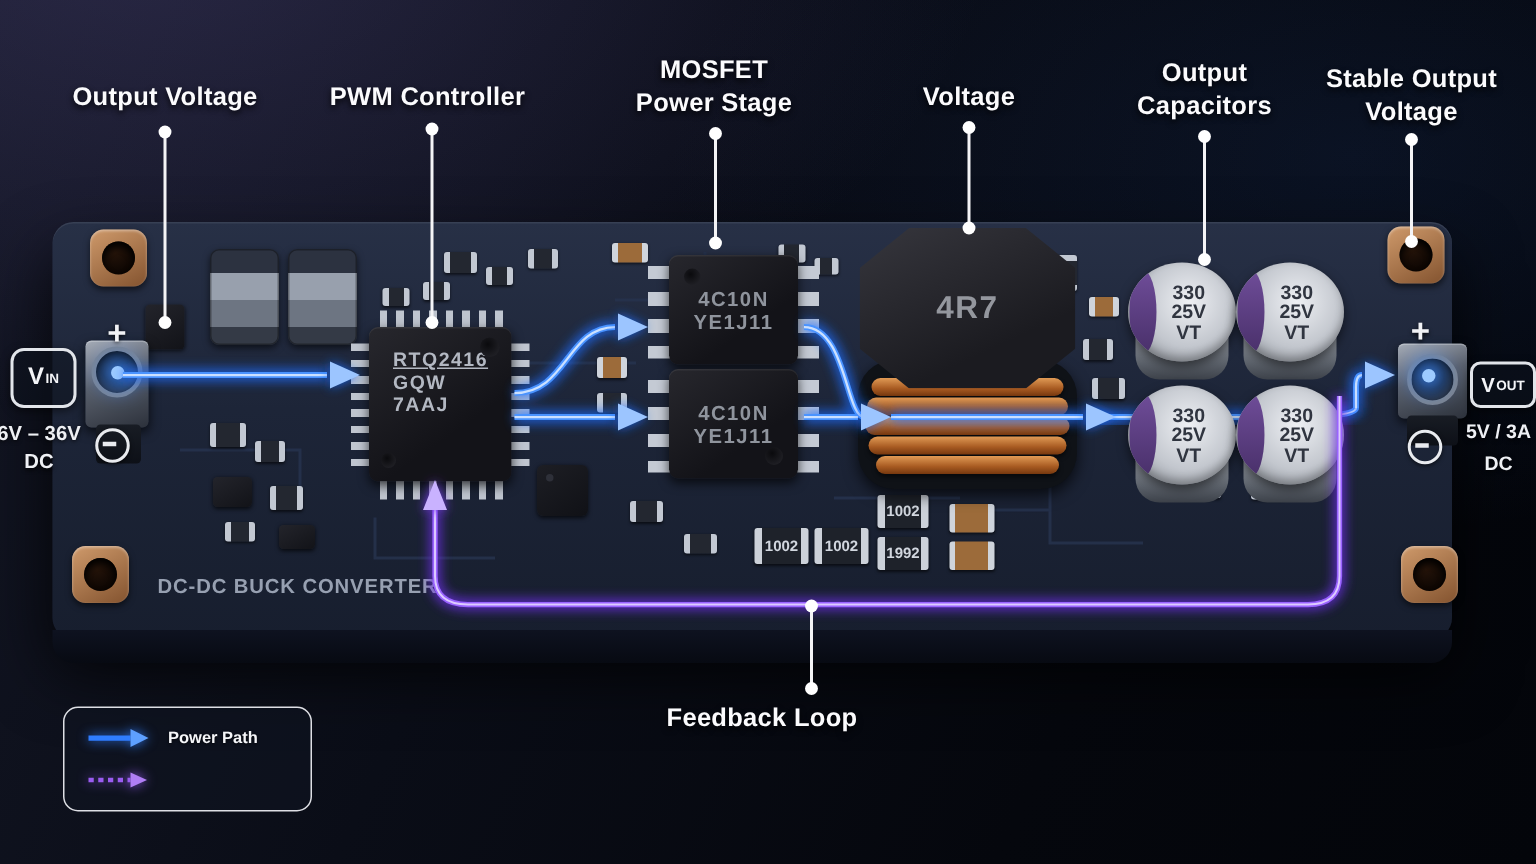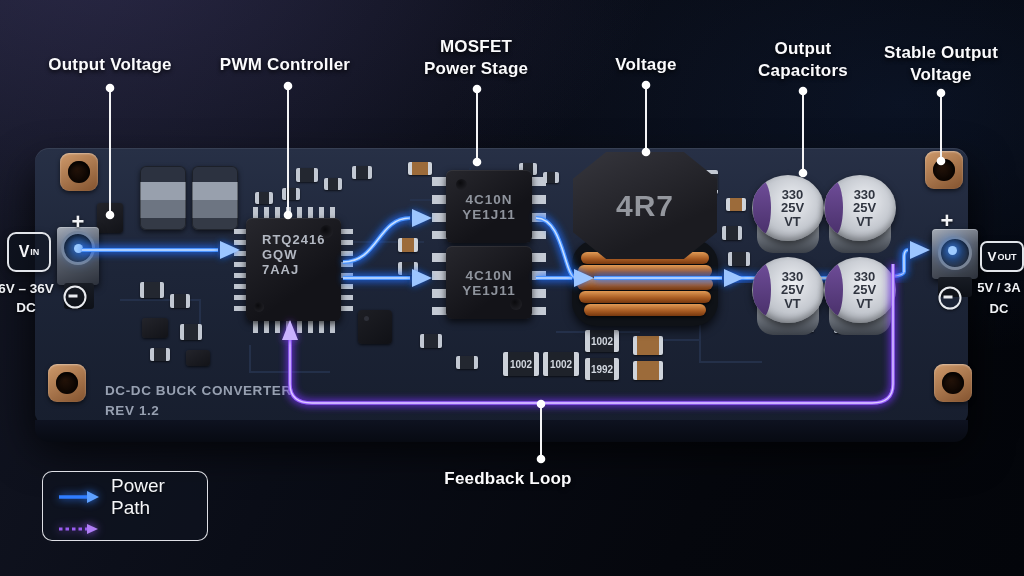--- a/index.html
+++ b/index.html
@@ -58,21 +58,21 @@
   .dimple{position:absolute;border-radius:50%;background:radial-gradient(circle at 40% 35%,#0a0a0d,#26262c);}
   
   .ind-flange{position:absolute;left:572px;top:240px;width:146px;height:86px;border-radius:24px;
     background:#0f1217;box-shadow:0 4px 10px rgba(0,0,0,.7);}
   .coil{position:absolute;height:12px;border-radius:7px;
     background:linear-gradient(180deg,#e09a55,#a85b22 58%,#76380f);box-shadow:0 2px 3px rgba(0,0,0,.55);}
   .ind-top{position:absolute;left:573px;top:152px;width:144px;height:107px;
     clip-path:polygon(23% 0,77% 0,100% 25%,100% 75%,77% 100%,23% 100%,0 75%,0 25%);
     background:linear-gradient(155deg,#36363d,#1b1b20 70%);
     display:flex;align-items:center;justify-content:center;}
-  .ind-top span{color:#94979e;font-size:30px;font-weight:700;letter-spacing:1px;}
+  .ind-top span{color:#94979e;font-size:21px;font-weight:700;letter-spacing:1px;}
   
   .ecap{position:absolute;width:72px;height:84px;}
   .ecap .can{position:absolute;left:5px;top:46px;width:62px;height:32px;
     background:linear-gradient(180deg,#a0a6af,#5d636c 65%,#3c4149);border-radius:0 0 16px 16px;}
   .ecap .top{position:absolute;left:0;top:0;width:72px;height:66px;border-radius:50%;overflow:hidden;
     background:radial-gradient(circle at 56% 40%,#eef0f4,#c3c7ce 52%,#92979f 86%,#7a8089);
     box-shadow:0 3px 7px rgba(0,0,0,.55), inset 0 -3px 6px rgba(0,0,0,.28);}
   .ecap .stripe{position:absolute;left:1px;top:5px;width:18px;height:56px;border-radius:50%;
     background:linear-gradient(180deg,#6f4d99,#49306a);}
   .ecap .txt{position:absolute;inset:0;display:flex;flex-direction:column;align-items:center;justify-content:center;
@@ -99,21 +99,21 @@
     color:#f4f5f8;font-weight:700;display:flex;align-items:center;justify-content:center;
     box-shadow:0 2px 6px rgba(0,0,0,.5);}
   .badge sub{font-size:9px;font-weight:700;margin-left:1px;}
   .specs{position:absolute;transform:translateX(-50%);text-align:center;color:#eef0f4;font-weight:700;
     font-size:13.5px;line-height:19px;white-space:nowrap;text-shadow:0 1px 3px rgba(0,0,0,.8);}
   
   .legend{position:absolute;left:42px;top:471px;width:166px;height:70px;border:1.5px solid rgba(241,242,246,.92);
     border-radius:10px;background:rgba(16,22,36,.45);display:flex;flex-direction:column;justify-content:space-evenly;
     padding:0 0 0 14px;box-sizing:border-box;}
   .legend-row{display:flex;align-items:center;gap:11px;}
-  .legend-row span{color:#f5f6f9;font-weight:400;font-size:19px;text-shadow:0 1px 2px rgba(0,0,0,.7);}
+  .legend-row span{color:#f5f6f9;font-weight:700;font-size:11px;text-shadow:0 1px 2px rgba(0,0,0,.7);}
   .arr-blue{filter:drop-shadow(0 0 4px rgba(47,125,255,.95));}
   .arr-purple{filter:drop-shadow(0 0 4px rgba(150,90,245,.95));}
   .overlay{position:absolute;left:0;top:0;pointer-events:none;}
 </style>
 </head>
 <body>
 
 <div id="stage">
 
   <div class="board"></div>
@@ -201,21 +201,21 @@
   <div class="term" style="left:932px;top:229px;width:46px;height:50px;"></div>
   <div class="barrel" style="left:938px;top:236px;width:28px;height:28px;"></div>
   <div class="glowdot" style="left:948px;top:246px;"></div>
   <div class="subblock" style="left:938px;top:277px;width:34px;height:20px;"></div>
 
   <div class="pinstrip pins-h" style="left:253px;top:207px;width:83px;height:13px;"></div>
   <div class="pinstrip pins-h" style="left:253px;top:320px;width:83px;height:13px;"></div>
   <div class="pinstrip pins-v" style="left:234px;top:229px;width:13px;height:84px;"></div>
   <div class="pinstrip pins-v" style="left:340px;top:229px;width:13px;height:84px;"></div>
   <div class="icbody" style="left:246px;top:218px;width:95px;height:103px;padding:14px 0 0 16px;box-sizing:border-box;">
-    <div class="mark" style="font-size:13px;">RTQ2416</div>
+    <div class="mark" style="font-size:13px;text-decoration:underline;">RTQ2416</div>
     <div class="mark" style="font-size:13px;">GQW</div>
     <div class="mark" style="font-size:13px;">7AAJ</div>
     <div class="dimple" style="right:8px;top:7px;width:13px;height:13px;"></div>
     <div class="dimple" style="left:8px;bottom:9px;width:10px;height:10px;"></div>
   </div>
 
   <div class="pinstrip mpins-v" style="left:432px;top:177px;width:15px;height:62px;"></div>
   <div class="pinstrip mpins-v" style="left:531px;top:177px;width:15px;height:62px;"></div>
   <div class="icbody" style="left:446px;top:170px;width:86px;height:73px;display:flex;flex-direction:column;align-items:center;justify-content:center;">
     <div class="mark" style="font-size:13.5px;color:#8f949d;">4C10N</div>
@@ -278,23 +278,22 @@
     <div class="top">
         <div class="stripe"></div>
       <div class="txt">
           <span>330</span>
           <span>25V</span>
           <span>VT</span>
         </div>
     </div>
   </div>
 
-  <div class="silk" style="left:105px;top:381px;">
+  <div class="silk" style="left:105px;top:381px;text-align:center;">
     <div>DC-DC BUCK CONVERTER</div>
-    <div>REV 1.2</div>
   </div>
 
   <svg class="overlay" width="1024" height="576">
     <defs>
       <path id="pp1" d="M 82 250 H 218"></path>
       <path id="pp2" d="M 343 262 C 378 262 378 218 410 218"></path>
       <path id="pp3" d="M 343 278 H 410"></path>
       <path id="pp4" d="M 536 218 C 564 218 564 278 576 278"></path>
       <path id="pp5" d="M 536 278 H 572"></path>
       <path id="pp6" d="M 594 278 H 722"></path>

